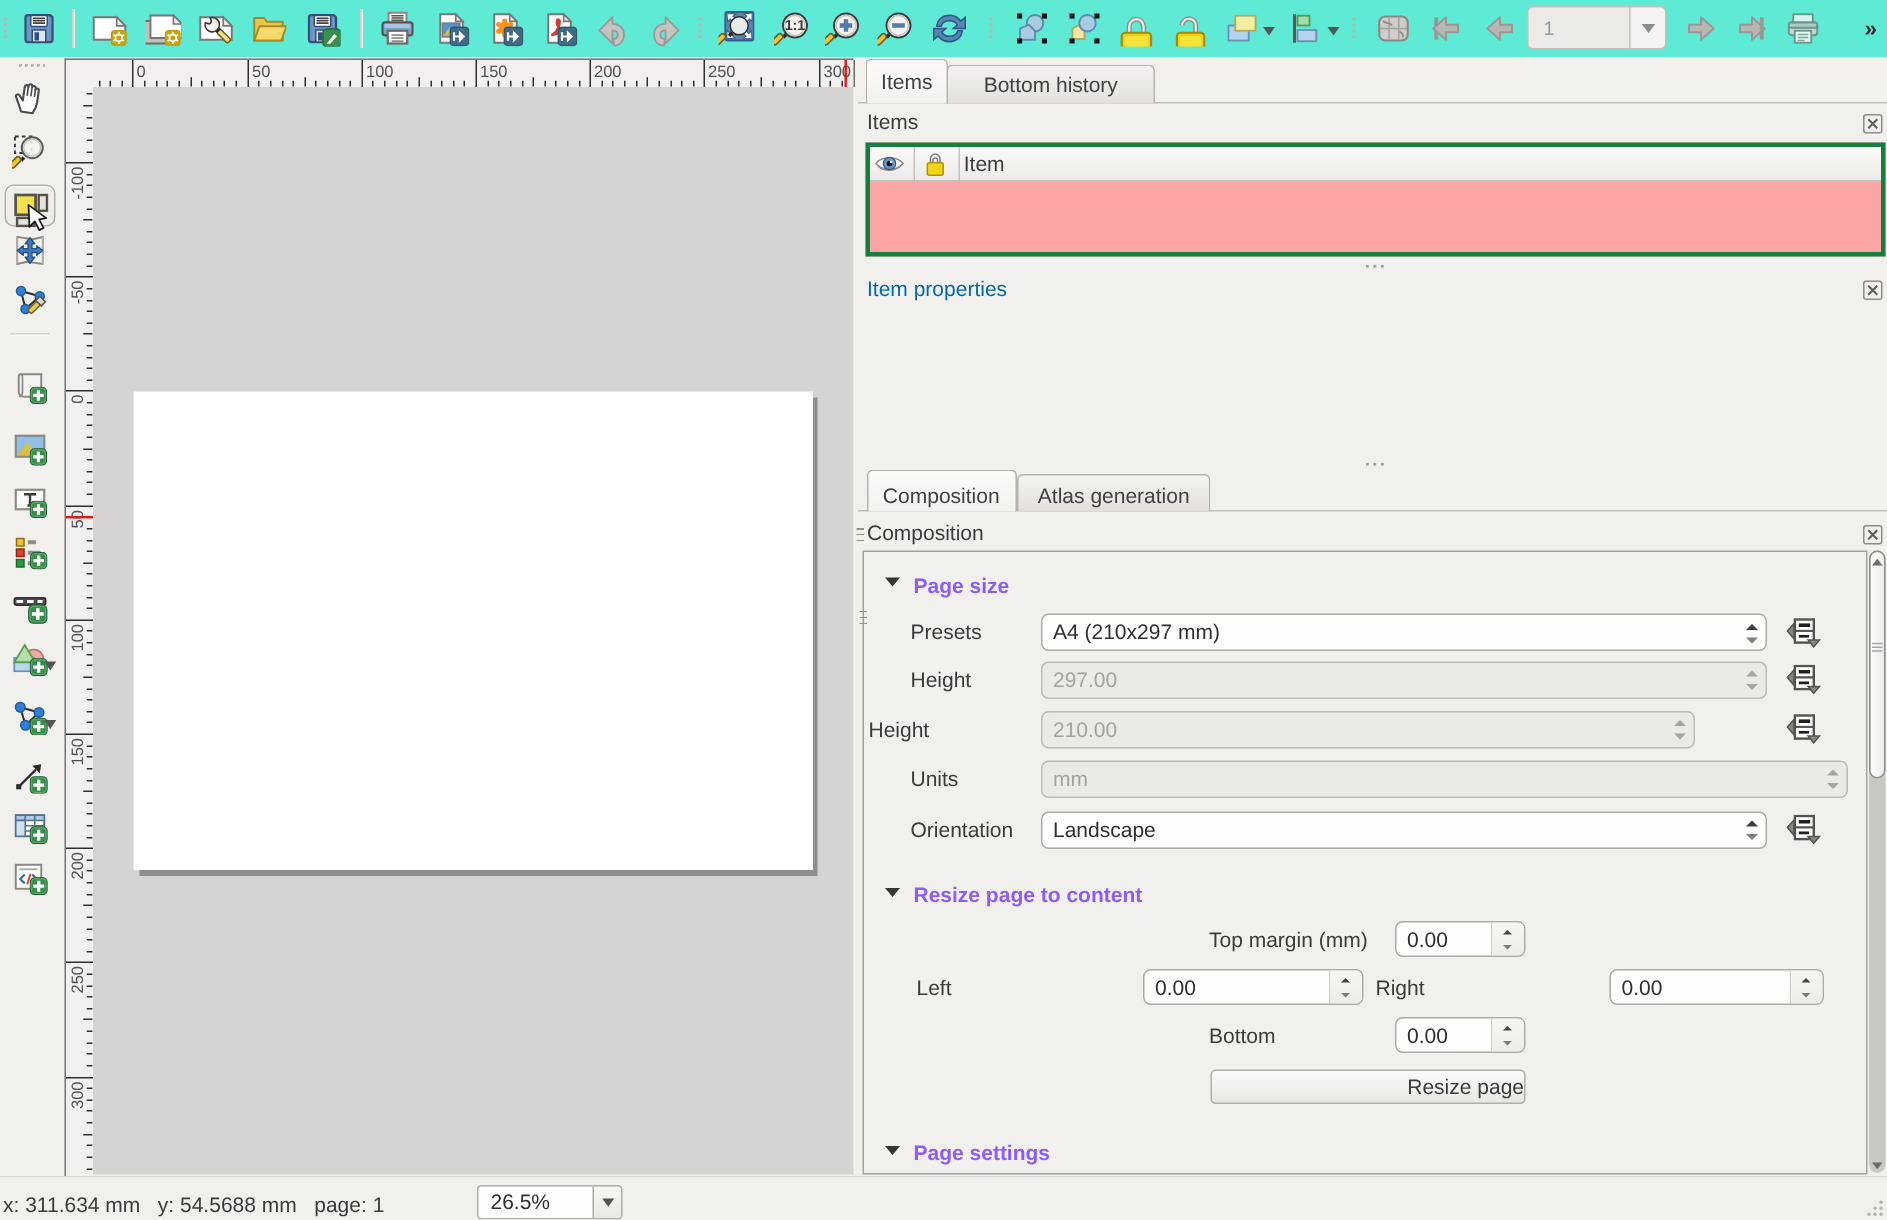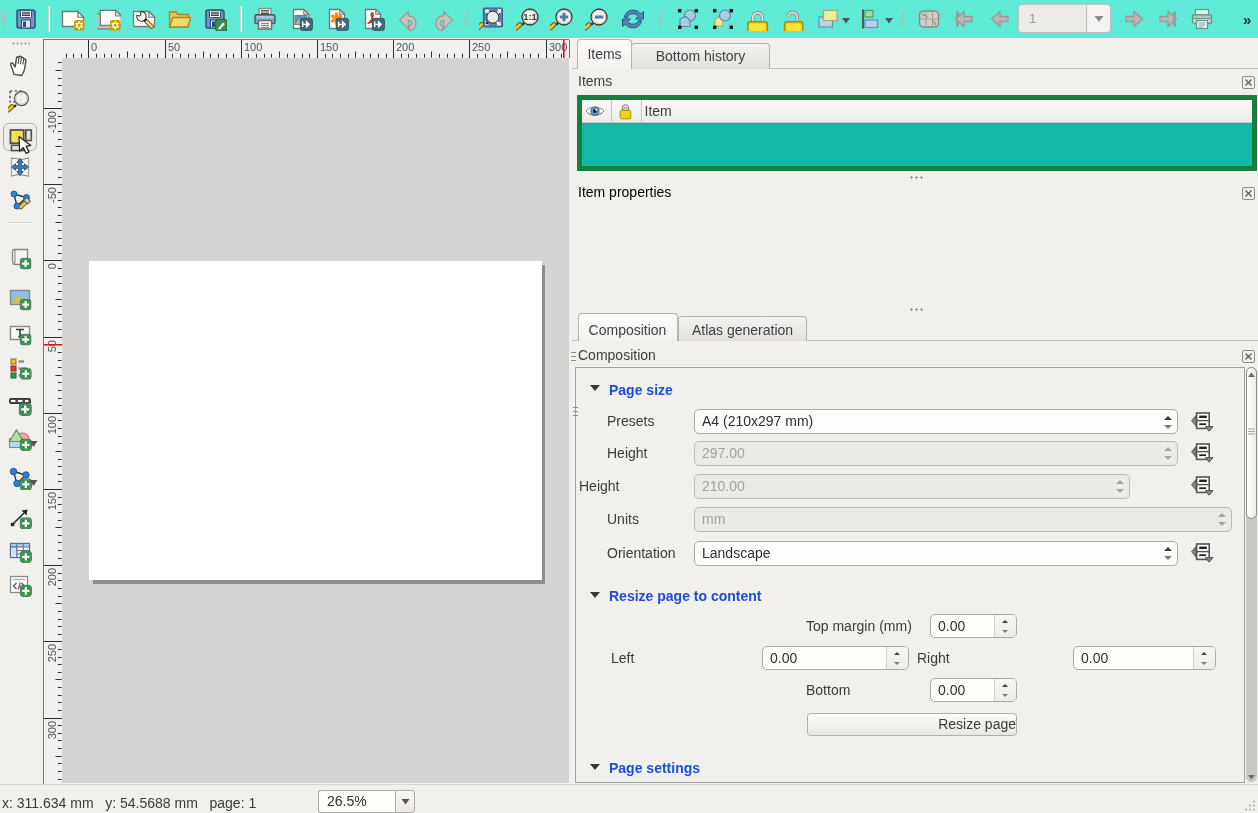--- a/index.html
+++ b/index.html
@@ -16,21 +16,21 @@
 .fldd{position:absolute;box-sizing:border-box;background:#eceae7;border:1px solid #bdb9b3;border-radius:5px;color:#a4a29f;line-height:23px;padding-left:7px}
 .udn{position:absolute;right:3px;width:10px}
 .udn i{position:absolute;left:0;width:0;height:0;border-left:4.8px solid transparent;border-right:4.8px solid transparent}
 .udn .u{top:0;border-bottom:4.2px solid #3d3c39}
 .udn .d{bottom:0;border-top:4.2px solid #7f7d78}
 .udnd .u{border-bottom-color:#a7a5a2}.udnd .d{border-top-color:#a7a5a2}
 .spb{position:absolute;right:0;top:0;bottom:0;width:21px;background:linear-gradient(#f7f6f4,#edece8);border-left:1px solid #d4d1cb;border-radius:0 4px 4px 0}
 .spb .u{position:absolute;left:7px;top:4.5px;width:0;height:0;border-left:3px solid transparent;border-right:3px solid transparent;border-bottom:3.6px solid #45443f}
 .spb .d{position:absolute;left:7px;bottom:4.5px;width:0;height:0;border-left:3px solid transparent;border-right:3px solid transparent;border-top:3.6px solid #7e7c77}
 .tri{position:absolute;width:0;height:0;border-left:5px solid transparent;border-right:5px solid transparent;border-top:6px solid #363636}
-.bold{font-weight:bold;color:#1d4ed8}
+.bold{font-weight:bold;color:#8b5cf6}
 .lbl{position:absolute;color:#3b3b3b}
 </style></head>
 <body>
 <svg width="0" height="0" style="position:absolute">
 <defs>
 <symbol id="pagew" viewBox="0 0 24 24">
         <path d="M1.5 4.5 L16.8 4.5 L22.5 10.2 L22.5 19.5 L1.5 19.5 Z" fill="#fff" stroke="#777" stroke-width="1.3"></path>
         <path d="M16.8 4.5 L16.8 10.2 L22.5 10.2 Z" fill="#eceae6" stroke="#777" stroke-width="1.1"></path>
       </symbol>
 <symbol id="pagep" viewBox="0 0 24 24">
@@ -444,39 +444,39 @@
 <div class="tabsel" style="left:577px;top:39px;width:53px;height:28.5px;line-height:28px;z-index:3">Items</div>
 <div class="tabuns" style="left:631px;top:42.5px;width:137px;height:25px;line-height:24px;z-index:2">Bottom history</div>
 <div class="a" style="left:572px;top:67.5px;width:686px;height:1px;background:#c3bfb9;z-index:1"></div>
 <div class="a" style="left:630.5px;top:67.5px;width:1px;height:1px;background:#b7b3ad"></div>
 <div class="a" style="left:578px;top:73px;height:17px;line-height:17px;color:#3c3c3c">Items</div>
 <div class="closebox" style="left:1242px;top:76px">
     <svg width="9" height="9" style="position:absolute;left:1px;top:1px">
       <path d="M1.5 1.5 L7.5 7.5 M7.5 1.5 L1.5 7.5" stroke="#5f5d59" stroke-width="1.4"></path>
     </svg>
   </div>
-<div class="a" style="left:576.5px;top:94.5px;width:680px;height:76.5px;border:5px solid #15803d;background:#14b8a6;box-sizing:border-box">
+<div class="a" style="left:576.5px;top:94.5px;width:680px;height:76.5px;border:3px solid #15803d;background:#fca5a5;box-sizing:border-box">
   <div style="position:absolute;left:0;top:0;width:100%;height:23.5px;background:linear-gradient(#fbfaf9,#ecebe7);border-bottom:1px solid #c5c1bb;box-sizing:border-box"></div>
   <div style="position:absolute;left:29.5px;top:0;width:1px;height:23.5px;background:#c5c1bb"></div>
   <div style="position:absolute;left:59.5px;top:0;width:1px;height:23.5px;background:#c5c1bb"></div>
   <svg width="20" height="16" style="position:absolute;left:3.5px;top:3.5px" viewBox="0 0 20 16">
       <path d="M1 8 C4.5 3 15.5 3 19 8 C15.5 13 4.5 13 1 8 Z" fill="#fdfdfd" stroke="#8a8a8a" stroke-width="1"></path>
       <path d="M2.6 10 C6.5 13.6 13.5 13.6 17.4 9.4" fill="none" stroke="#8a8a8a" stroke-width="0.9"></path>
       <circle cx="10" cy="8" r="4.1" fill="#6b96c8" stroke="#3a5f86" stroke-width="0.9"></circle>
       <circle cx="10" cy="8" r="1.9" fill="#13131a"></circle>
       <circle cx="11.1" cy="7" r="0.9" fill="#fff"></circle>
     </svg>
   <svg width="15" height="17" style="position:absolute;left:36px;top:3px" viewBox="0 0 15 17">
       <path d="M4.3 8 L4.3 5 A 3.2 3.3 0 0 1 10.7 5 L10.7 8 L9 8 L9 5.4 A 1.6 1.7 0 0 0 6 5.4 L6 8 Z" fill="#eee" stroke="#7d7b76" stroke-width="1"></path>
       <rect x="2.2" y="7.5" width="10.6" height="8.3" rx="1.3" fill="#efd513" stroke="#a9920a" stroke-width="1"></rect>
     </svg>
   <div style="position:absolute;left:63px;top:3px;font-size:14px;color:#3c3c3c">Item</div>
 </div>
 <div class="a" style="left:910px;top:175.5px;width:13px;height:3px;background-image:radial-gradient(circle at 1.5px 1.5px,#a19d97 1px,transparent 1.2px);background-size:5px 3px"></div>
-<div class="a" style="left:578px;top:184px;height:17px;line-height:17px;color:#000000">Item properties</div>
+<div class="a" style="left:578px;top:184px;height:17px;line-height:17px;color:#0369a1">Item properties</div>
 <div class="closebox" style="left:1242px;top:187px">
     <svg width="9" height="9" style="position:absolute;left:1px;top:1px">
       <path d="M1.5 1.5 L7.5 7.5 M7.5 1.5 L1.5 7.5" stroke="#5f5d59" stroke-width="1.4"></path>
     </svg>
   </div>
 <div class="a" style="left:910px;top:308px;width:13px;height:3px;background-image:radial-gradient(circle at 1.5px 1.5px,#a19d97 1px,transparent 1.2px);background-size:5px 3px"></div>
 
 <div class="tabsel" style="left:577.5px;top:312.5px;width:98px;height:27px;line-height:32px;z-index:3">Composition</div>
 <div class="tabuns" style="left:678px;top:316px;width:127px;height:23.5px;line-height:26px;z-index:2">Atlas generation</div>
 <div class="a" style="left:572px;top:339.5px;width:686px;height:1px;background:#c3bfb9;z-index:1"></div>

